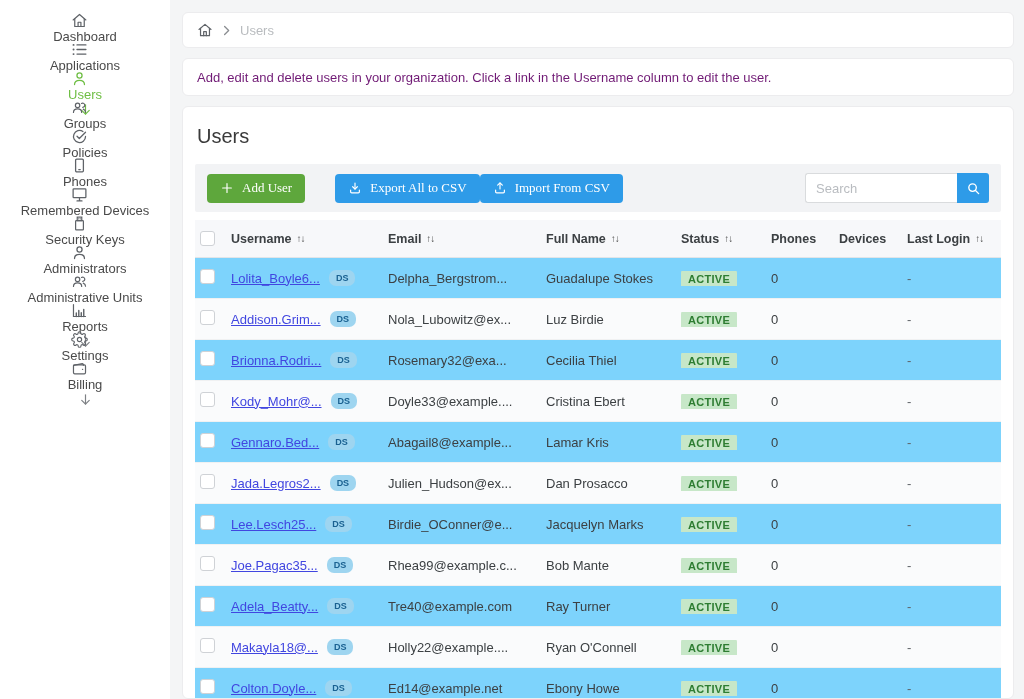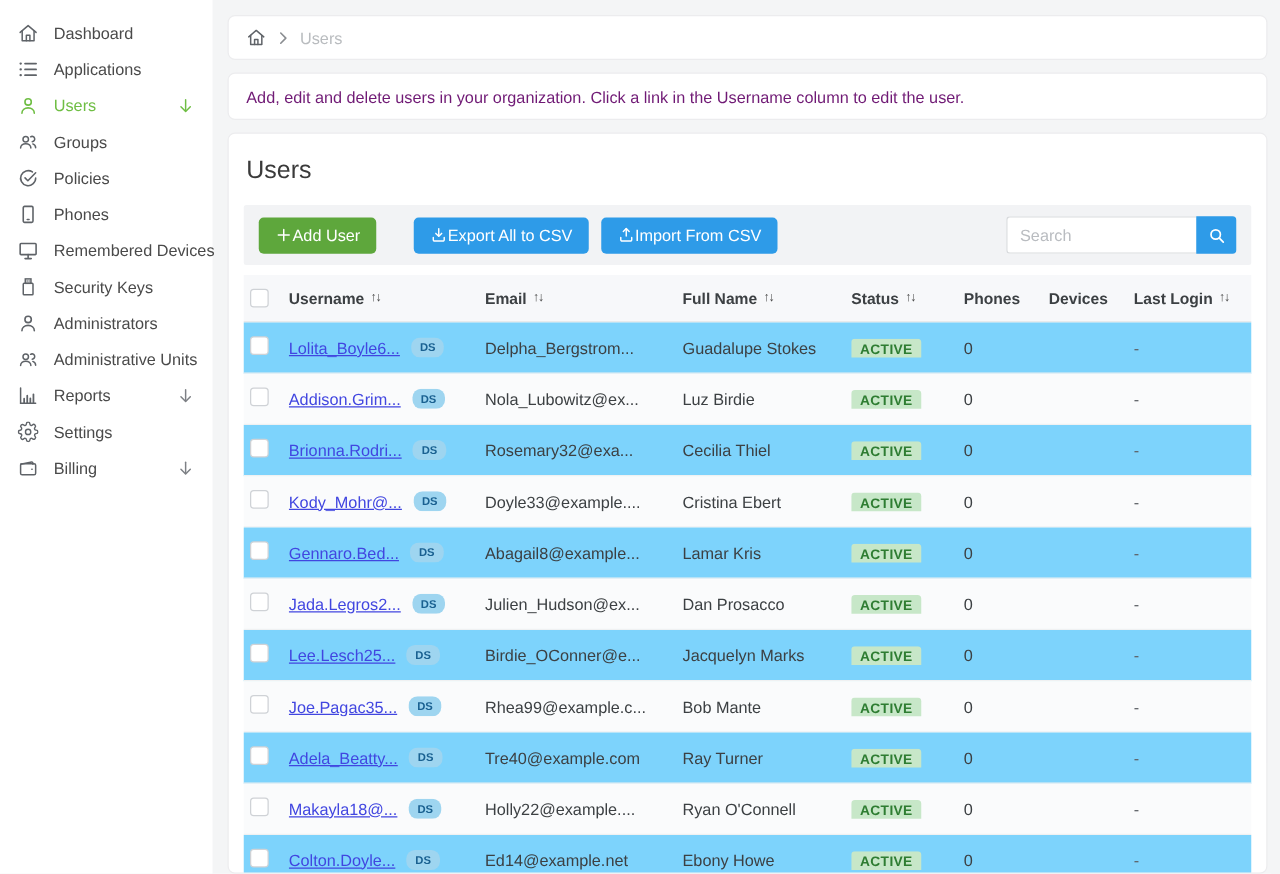--- a/index.html
+++ b/index.html
@@ -5,46 +5,46 @@
   html,body{margin:0;padding:0;}
   body{
     width:1024px;height:699px;overflow:hidden;display:flex;
     font-family:"Liberation Sans",sans-serif;background:#f4f5f6;
     --accent-green:#6fbe44;--button-green:#5ea73c;--button-blue:#2e9be8;
     --link-blue:#4146e0;--ds-bg:#9ed5f0;--ds-text:#1a6191;
     --active-bg:#c7e7c8;--active-text:#2e7d32;
   }
   
   .sidebar{width:170px;flex-shrink:0;background:#fff;box-sizing:border-box;padding-top:12px;}
-  .nav-item{display:flex;align-items:center;height:29px;padding:0 14px;font-size:13px;color:#4a4a4a;cursor:pointer;}
+  .nav-item{display:flex;align-items:center;height:29px;padding:0 14px;font-size:13px;color:#4a4a4a;cursor:pointer;flex-direction:column;}
   .nav-icon{width:17px;height:17px;margin-right:12px;color:#5f6368;display:flex;flex-shrink:0;}
   .nav-icon svg{width:100%;height:100%;}
   .nav-label{flex:1;white-space:nowrap;}
   .nav-arrow{width:15px;height:15px;color:#7d8085;display:flex;}
   .nav-arrow svg{width:100%;height:100%;}
   .nav-item.active .nav-label,.nav-item.active .nav-icon,.nav-item.active .nav-arrow{color:var(--accent-green);}
   
   .main{flex:1;min-width:0;box-sizing:border-box;padding:12px 10px 0 12px;display:flex;flex-direction:column;}
   .card{background:#fff;border:1px solid #ececee;border-radius:6px;box-sizing:border-box;}
   .breadcrumb-card{height:36px;display:flex;align-items:center;padding:0 14px;margin-bottom:10px;}
   .crumb-home{width:16px;height:16px;color:#5f6368;display:flex;cursor:pointer;}
   .crumb-home svg{width:100%;height:100%;}
   .crumb-sep{width:13px;height:13px;color:#8a8d91;margin:0 7px;display:flex;}
   .crumb-sep svg{width:100%;height:100%;}
   .crumb-current{font-size:13px;color:#b9bcbf;}
   .desc-card{height:38px;display:flex;align-items:center;padding:0 14px;margin-bottom:10px;font-size:13px;color:#701a75;}
   .users-card{flex:1;padding:12px 12px 0;display:flex;flex-direction:column;overflow:hidden;}
   .page-title{font-size:20px;font-weight:500;color:#3a3a3a;margin:6px 2px 16px;}
   
   .toolbar{background:#f2f3f5;display:flex;align-items:center;padding:9px 12px;border-radius:2px;flex-shrink:0;}
-  .btn{display:inline-flex;align-items:center;gap:0;height:29px;padding:0 13px;border:none;border-radius:4px;color:#fff;font-size:13px;font-family:Liberation Sans, sans-serif;cursor:pointer;white-space:nowrap;}
+  .btn{display:inline-flex;align-items:center;gap:8px;height:29px;padding:0 13px;border:none;border-radius:4px;color:#fff;font-size:13px;font-family:Liberation Serif, serif;cursor:pointer;white-space:nowrap;}
   .btn-icon{display:flex;width:14px;height:14px;}
   .btn-icon svg{width:100%;height:100%;}
   .btn-green{background:var(--button-green);margin-right:30px;}
-  .btn-blue{background:var(--button-blue);margin-right:10px;}
+  .btn-blue{background:var(--button-blue);margin-right:0;}
   .search-wrap{margin-left:auto;display:flex;}
   .search-input{width:152px;height:30px;box-sizing:border-box;border:1px solid #d9dbdd;border-right:none;border-radius:3px 0 0 3px;padding:2px 10px;font-size:13px;font-family:inherit;color:#555;outline:none;background:#fff;}
   .search-input::placeholder{color:#b9bcc0;}
   .search-btn{width:32px;height:30px;background:var(--button-blue);border:none;border-radius:0 3px 3px 0;display:flex;align-items:center;justify-content:center;cursor:pointer;}
   .search-btn svg{width:15px;height:15px;}
   
   .table{margin-top:8px;font-size:13px;}
   .trow{display:grid;grid-template-columns:36px 157px 158px 135px 90px 68px 68px 1fr;align-items:center;}
   .thead{background:#f7f8fa;height:37px;font-weight:700;font-size:12.5px;color:#3c4043;border-bottom:1px solid #e2e5e8;}
   .hcell{display:flex;align-items:center;white-space:nowrap;}

